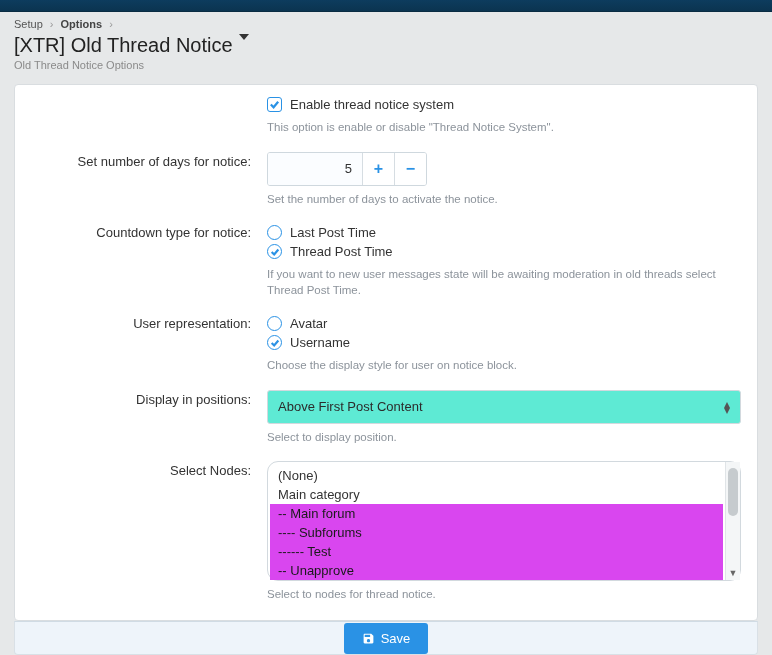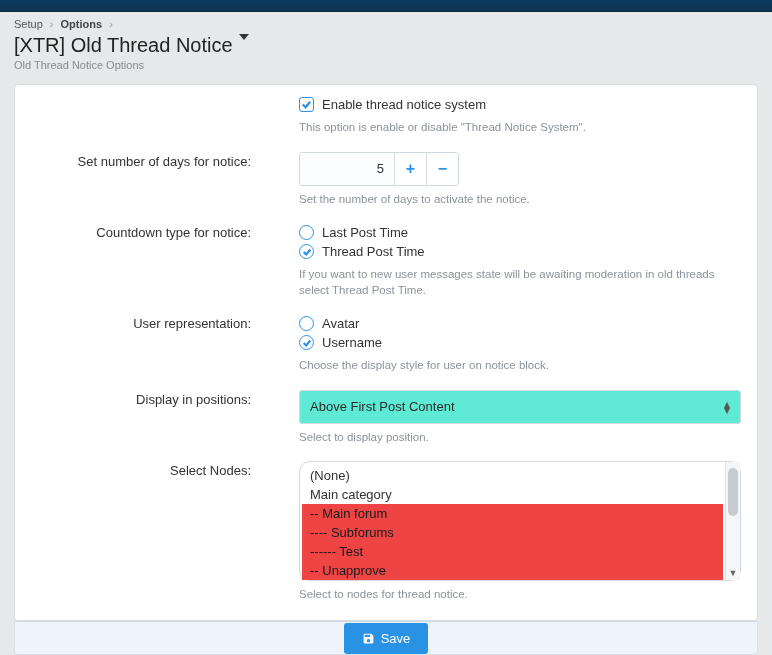--- a/index.html
+++ b/index.html
@@ -64,21 +64,21 @@
     padding:10px 16px 6px 16px;
   }
   .opt-label {
     width:236px;
     text-align:right;
     padding-right:16px;
     padding-top:2px;
     color:#333;
     font-size:13px;
   }
-  .opt-body { flex:1;margin-left:32px; }
+  .opt-body { flex:1; }
 
   .help-text {
     color:#8c939b;
     font-size:11.5px;
     margin-top:6px;
     line-height:1.35;
   }
 
   .checkline, .radioline {
     display:flex; align-items:center;
@@ -170,21 +170,21 @@
     padding:4px 2px;
   }
   .multi-select .item {
     padding:1px 8px;
     line-height:17px;
     white-space:nowrap;
     color:#333;
     cursor:pointer;
   }
   .multi-select .item.sel {
-    background:#ef4444;
+    background:#d946ef;
     color:#1a1a1a;
   }
   .multi-scrollbar {
     width:15px;
     border-left:1px solid #e0e4e7;
     background:#f4f6f7;
     position:relative;
   }
   .multi-scrollbar .thumb {
     position:absolute;

